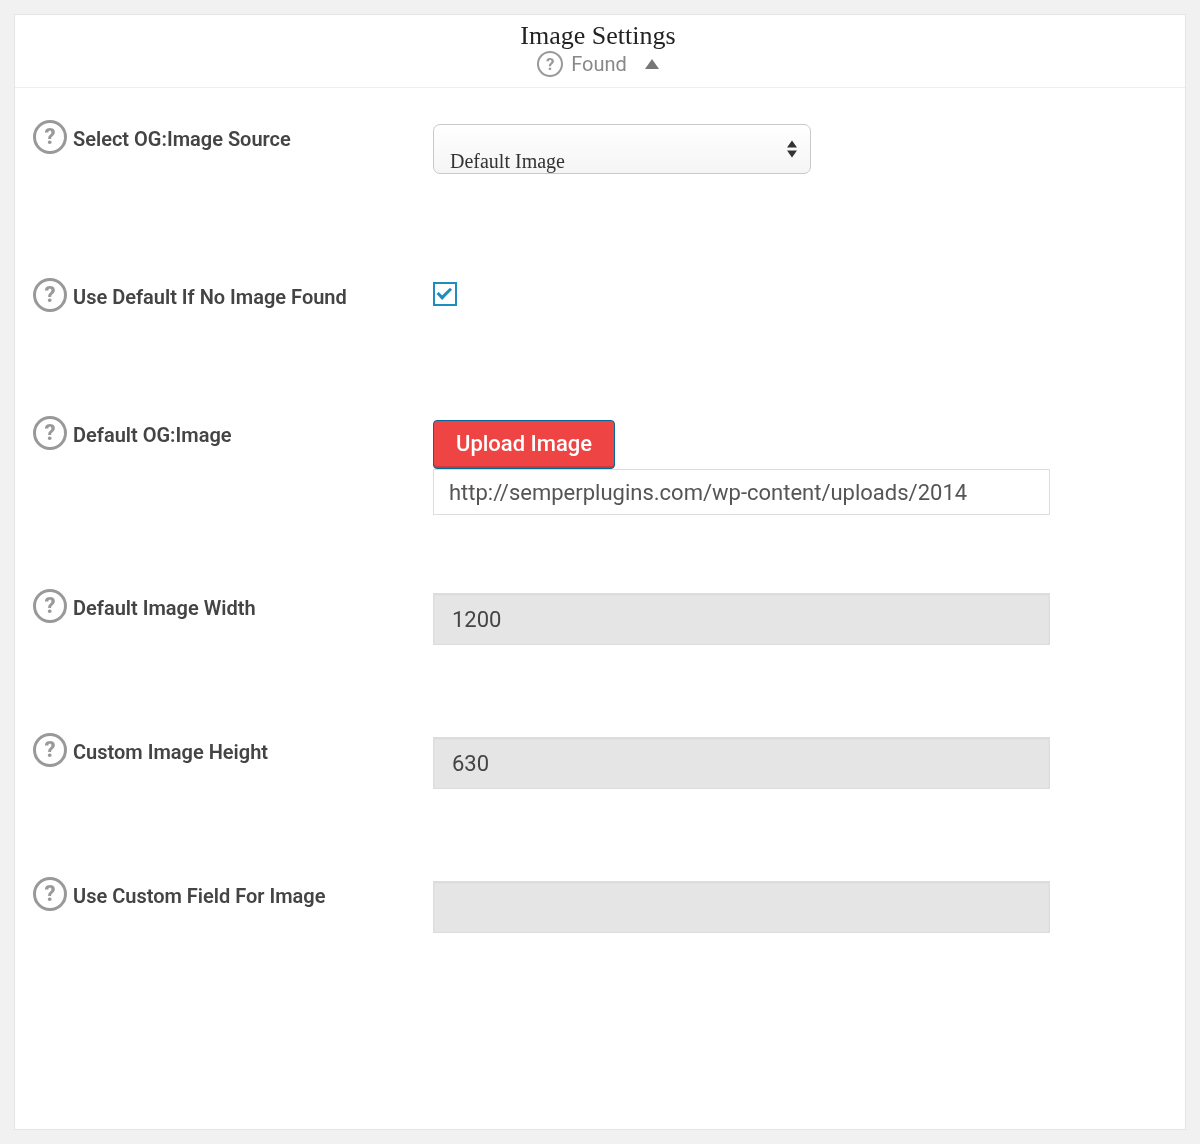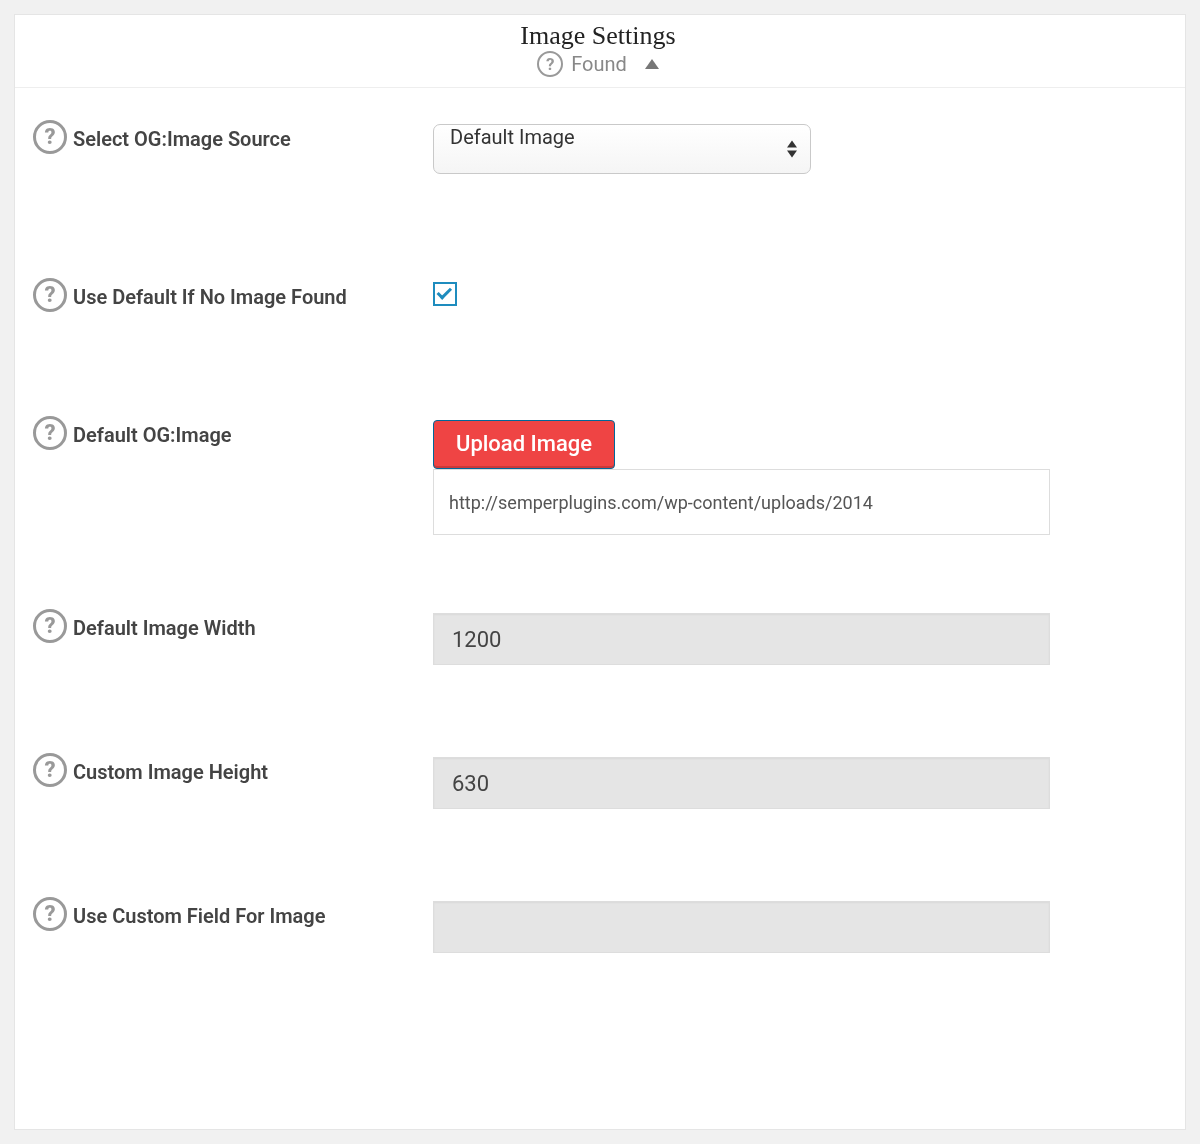--- a/index.html
+++ b/index.html
@@ -103,21 +103,21 @@
     }
     .select-box {
       width: 378px;
       height: 50px;
       border: 1px solid #c9c9c9;
       border-radius: 7px;
       background: linear-gradient(#ffffff, #f5f5f5);
       font-size: 20px;
       color: #333;
       padding: 0 40px 0 16px;
-      display: flex; align-items: flex-start;
+      display: flex; align-items: flex-end; font-family: Liberation Serif, serif;
     }
     .select-arrows {
       position: absolute;
       right: 14px; top: 50%; transform: translateY(-50%);
       display: flex; flex-direction: column; gap: 3px;
     }
     .arrow-up {
       width: 0; height: 0;
       border-left: 5px solid transparent;
       border-right: 5px solid transparent;
@@ -153,24 +153,24 @@
       font-size: 22px;
       font-weight: 500;
       padding: 10px 22px 12px 22px;
       cursor: pointer;
       box-shadow: inset 0 -2px 0 rgba(0,0,0,0.15);
     }
     .url-box {
       width: 617px;
       border: 1px solid #ddd;
       background: #fff;
-      font-size: 18px;
+      font-size: 22px;
       color: #555;
       padding: 12px 15px;
-      height: 66px;
+      height: 46px;
       display: flex; align-items: center;
       overflow: hidden; white-space: nowrap;
     }
     .text-input {
       width: 617px;
       height: 52px;
       border: 1px solid #ddd;
       background: #e5e5e5;
       box-shadow: inset 0 1px 2px rgba(0,0,0,0.05);
       font-size: 22px;

